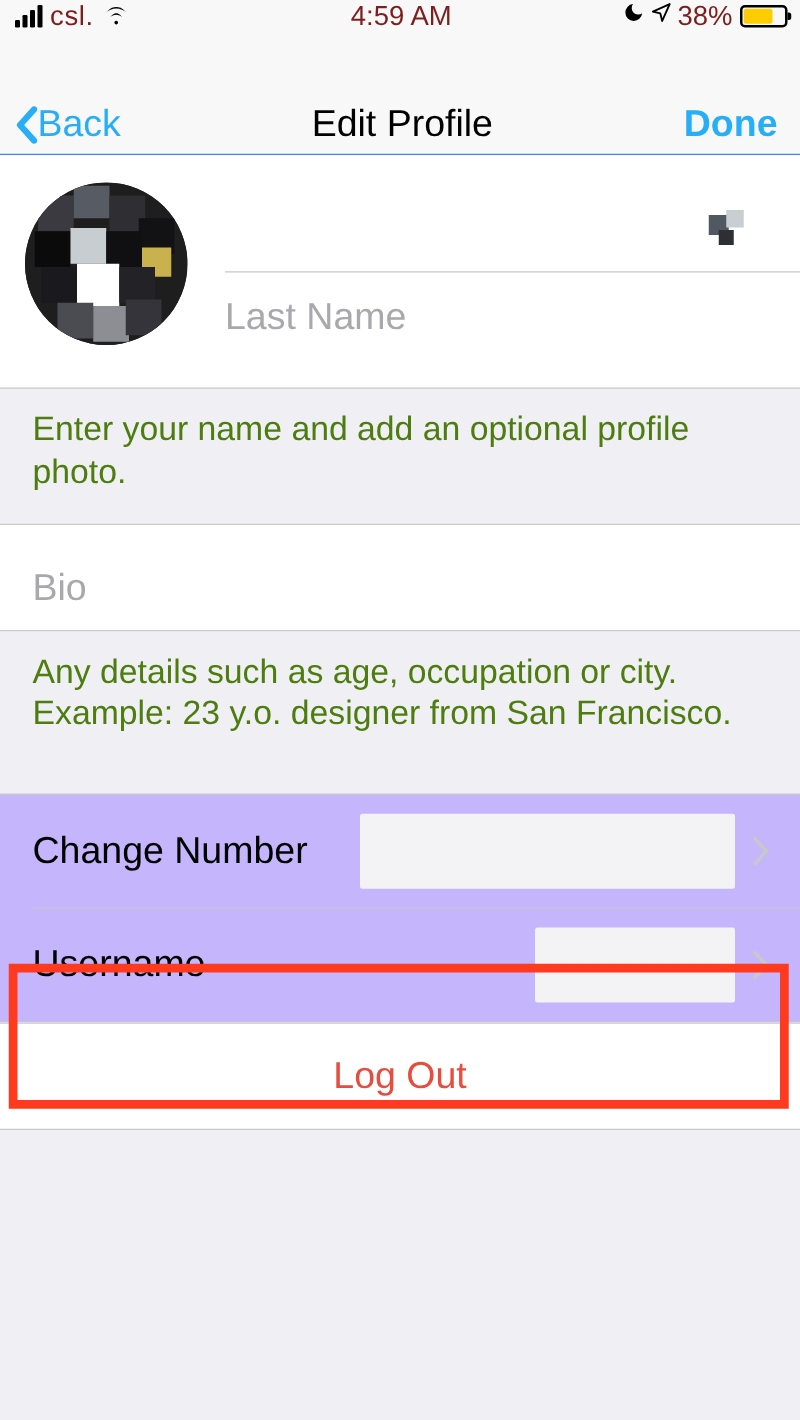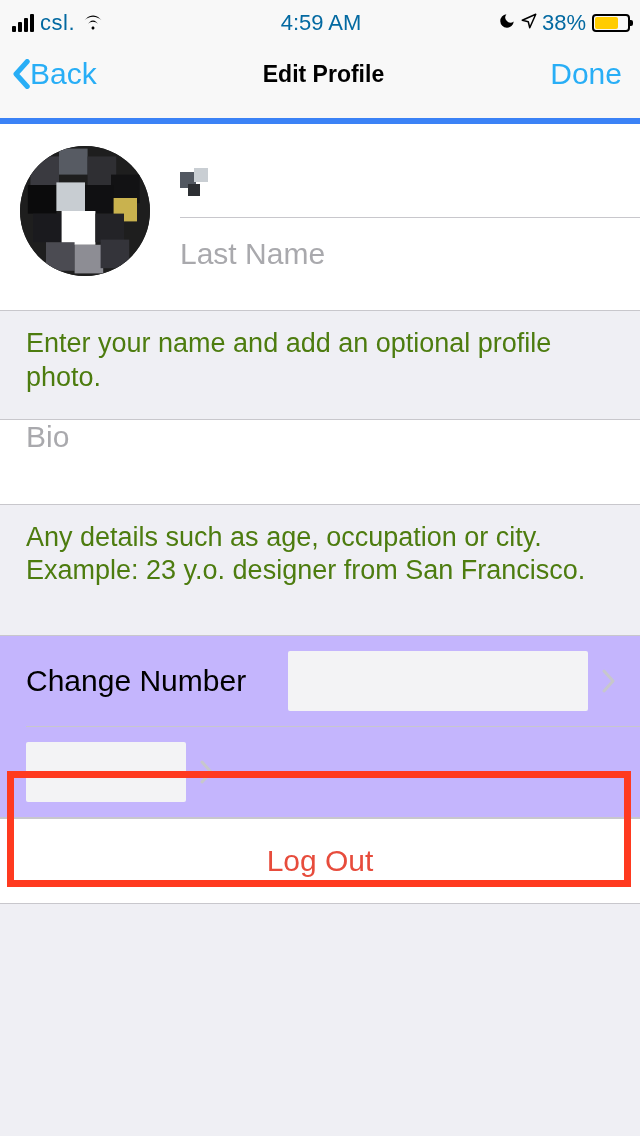--- a/index.html
+++ b/index.html
@@ -1,60 +1,60 @@
 <!DOCTYPE html>
 <html><head>
   <meta charset="utf-8">
   <style>
     * { margin: 0; padding: 0; box-sizing: border-box; font-family: -apple-system, BlinkMacSystemFont, "Helvetica Neue", sans-serif; }
     body { width: 640px; height: 1136px; background: #efeff4; overflow: hidden; position: relative; }
 
     
-    .status-bar { height: 36px; background: #f8f8f8; display: flex; align-items: flex-end; padding: 0 10px 0 12px; font-size: 22px; color: #0369a1; }
+    .status-bar { height: 36px; background: #f8f8f8; display: flex; align-items: flex-start; padding: 0 10px 0 12px; font-size: 22px; color: #7f1d1d; }
     .status-left { display: flex; align-items: center; gap: 6px; flex: 1; }
     .signal-bars { display: flex; align-items: flex-end; gap: 2px; height: 18px; }
     .signal-bars span { width: 4px; background: #000; border-radius: 1px; }
     .signal-bars span:nth-child(1){height:6px;} .signal-bars span:nth-child(2){height:10px;} .signal-bars span:nth-child(3){height:14px;} .signal-bars span:nth-child(4){height:18px;}
     .carrier { font-size: 22px; letter-spacing: 0.5px; }
     .wifi { font-size: 22px; }
     .status-center { flex: 1; text-align: center; font-size: 22px; font-weight: 500; }
     .status-right { flex: 1; display: flex; justify-content: flex-end; align-items: center; gap: 4px; font-size: 22px; }
     .moon { font-size: 20px; }
     .loc { font-size: 20px; transform: rotate(0deg); }
     .battery { width: 38px; height: 18px; border: 2px solid #000; border-radius: 4px; position: relative; margin-left: 2px; }
     .battery::after { content:""; position:absolute; right:-5px; top:4px; width:3px; height:6px; background:#000; border-radius: 0 2px 2px 0; }
     .battery-fill { position:absolute; left:1px; top:1px; bottom:1px; width: 68%; background: #ffcc00; border-radius: 2px; }
 
     
-    .nav-bar { height: 88px; background: #f8f8f8; border-bottom: 6px solid #3b82f6; display: flex; align-items: center; justify-content: space-between; padding: 0 18px 6px 12px; }
+    .nav-bar { height: 88px; background: #f8f8f8; border-bottom: 1px solid #3b82f6; display: flex; align-items: flex-end; justify-content: space-between; padding: 0 18px 6px 12px; }
     .nav-back { display: flex; align-items: center; color: #28aef6; font-size: 30px; gap: 0px; cursor: pointer; }
     .chev-left { width: 18px; height: 30px; }
     .chev-left svg { width: 100%; height: 100%; }
-    .nav-title { font-size: 23px; font-weight: 700; color: #000; }
-    .nav-done { color: #28aef6; font-size: 30px; font-weight: 400; cursor: pointer; }
+    .nav-title { font-size: 30px; font-weight: 400; color: #000; }
+    .nav-done { color: #28aef6; font-size: 30px; font-weight: 700; cursor: pointer; }
 
     
     .name-section { background: #fff; display: flex; padding: 22px 0 20px 20px; border-bottom: 1px solid #c8c7cc; }
     .avatar { width: 130px; height: 130px; border-radius: 50%; overflow: hidden; margin-right: 30px; position: relative; background:#2a2a2a; cursor:pointer; }
     .avatar svg { width:100%; height:100%; display:block; }
     .name-fields { flex: 1; display: flex; flex-direction: column; }
-    .name-row { height: 72px; display: flex; align-items: center; font-size: 30px; padding-right: 33px; }
+    .name-row { height: 72px; display: flex; align-items: center; font-size: 30px; padding-right: 33px; justify-content: flex-end; }
     .name-row:first-child { border-bottom: 1px solid #c8c7cc; }
     .pix-first { width: 40px; height: 28px; position: relative; }
     .pix-first span { position:absolute; }
     .input-like { border:none; outline:none; font-size:30px; color:#000; width:100%; }
     .input-like::placeholder { color:#a9a9ad; }
     .placeholder-text { color:#a9a9ad; }
 
     
     .footer-text { padding: 16px 26px 24px 26px; color: #4d7c0f; font-size: 27px; line-height: 1.25; border-radius: 22px; }
 
     
     .bio-section { background:#fff; border-top:1px solid #c8c7cc; border-bottom:1px solid #c8c7cc; }
-    .bio-row { height: 84px; display:flex; align-items:flex-start; padding: 0 26px; }
+    .bio-row { height: 84px; display:flex; align-items:flex-end; padding: 16px 26px; }
     .bio-row .placeholder-text { font-size:30px; }
 
     
     .list-section { background:#c4b5fd; border-top:1px solid #c8c7cc; border-bottom:1px solid #c8c7cc; }
     .list-row { height: 90px; display:flex; align-items:center; padding: 0 20px 0 26px; position:relative; cursor:pointer; }
     .list-sep { height:1px; background:#c8c7cc; margin-left:26px; }
     .list-label { font-size:30px; color:#000; flex:1; }
     .list-value { background:#f3f3f5; height:60px; border-radius:2px; }
     .chev-right { color:#c7c7cc; font-size:30px; margin-left:14px; width:18px; display:flex; align-items:center; }
     .chev-right svg { width:14px; height:26px; }
@@ -165,20 +165,21 @@
     <span class="list-label">Change Number</span>
     <span class="list-value" style="width:300px;"></span>
     <span class="chev-right">
       <svg viewBox="0 0 14 24">
           <path d="M2 2l9 10-9 10" fill="none" stroke="#c7c7cc" stroke-width="3" stroke-linecap="round" stroke-linejoin="round"></path>
         </svg>
     </span>
   </div>
   <div class="list-sep"></div>
   <div class="list-row" id="username-row-el">
+    <span class="list-label">Username</span>
     <span class="list-value" style="width:160px;"></span>
     <span class="chev-right">
       <svg viewBox="0 0 14 24">
           <path d="M2 2l9 10-9 10" fill="none" stroke="#c7c7cc" stroke-width="3" stroke-linecap="round" stroke-linejoin="round"></path>
         </svg>
     </span>
   </div>
 </div>
 
 <div class="logout-section">

